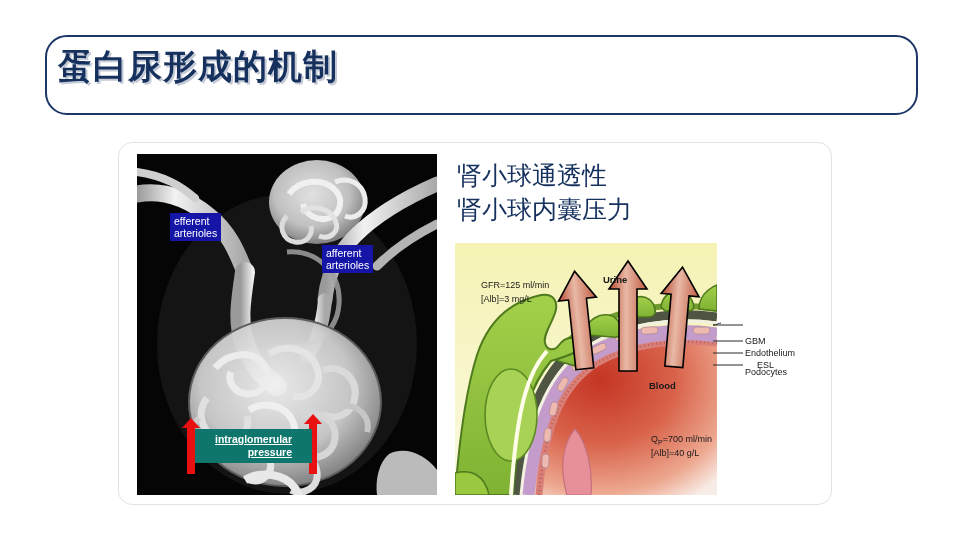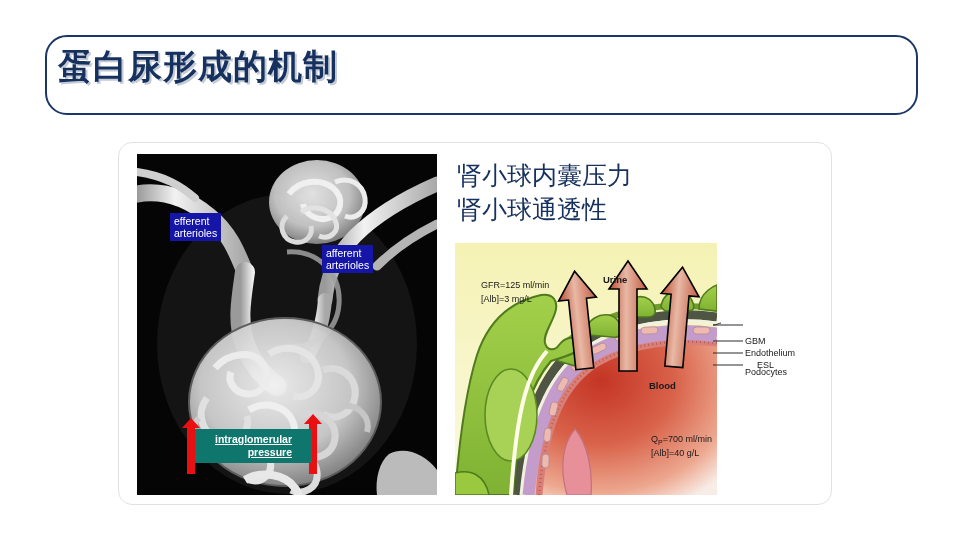--- a/index.html
+++ b/index.html
@@ -221,22 +221,22 @@
 arterioles</div>
     <div class="sem-label sem-label-afferent">afferent
 arterioles</div>
     <div class="red-arrow red-arrow-left"></div>
     <div class="red-arrow red-arrow-right"></div>
     <div class="sem-pressure-box">intraglomerular
 pressure</div>
   </div>
 
   <div class="cn-lines">
+    <div>肾小球通透性</div>
     <div>肾小球内囊压力</div>
-    <div>肾小球通透性</div>
   </div>
 
   <div class="bio-diagram">
     <svg class="bio-svg" width="300" height="252" viewBox="0 0 300 252">
       <defs>
         <linearGradient id="urineBg" x1="0" y1="0" x2="0" y2="1">
           <stop offset="0%" stop-color="#f5f2b4"></stop>
           <stop offset="100%" stop-color="#fbf9e0"></stop>
         </linearGradient>
         <radialGradient id="bloodGrad" cx="38%" cy="28%" r="88%">

